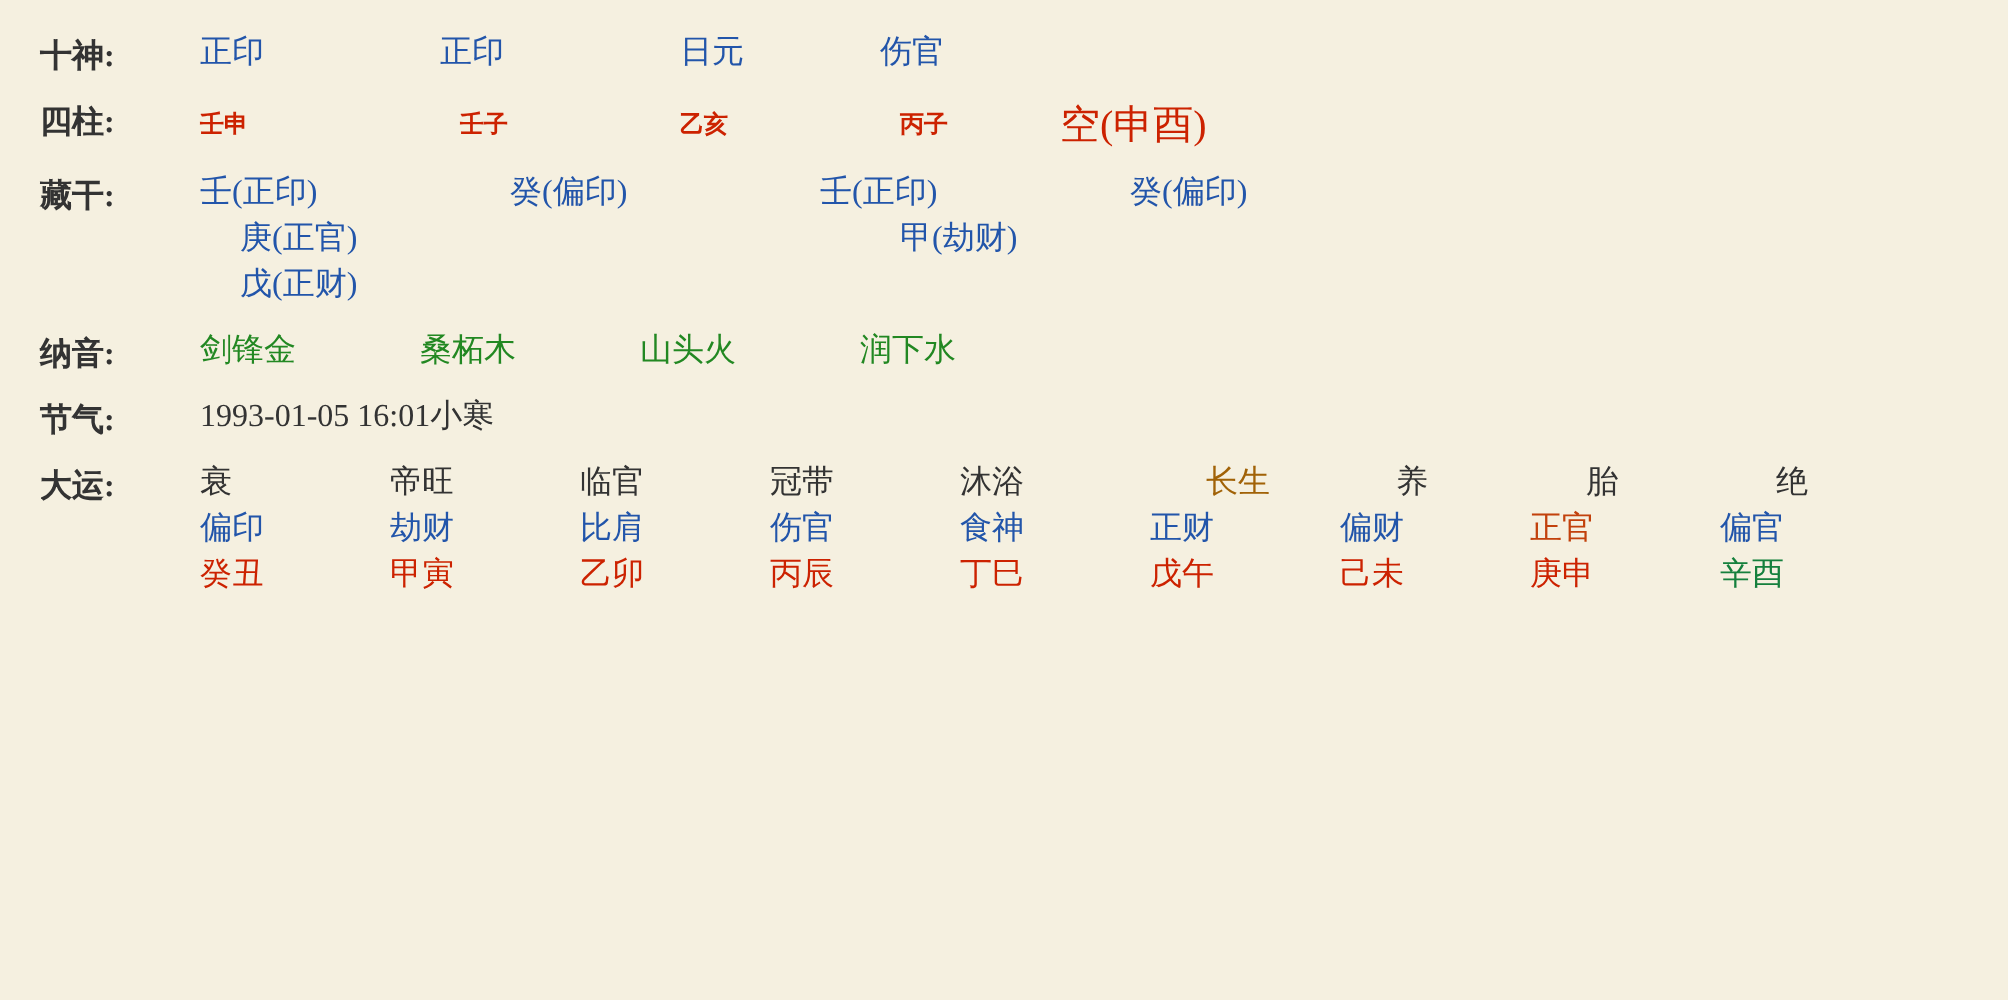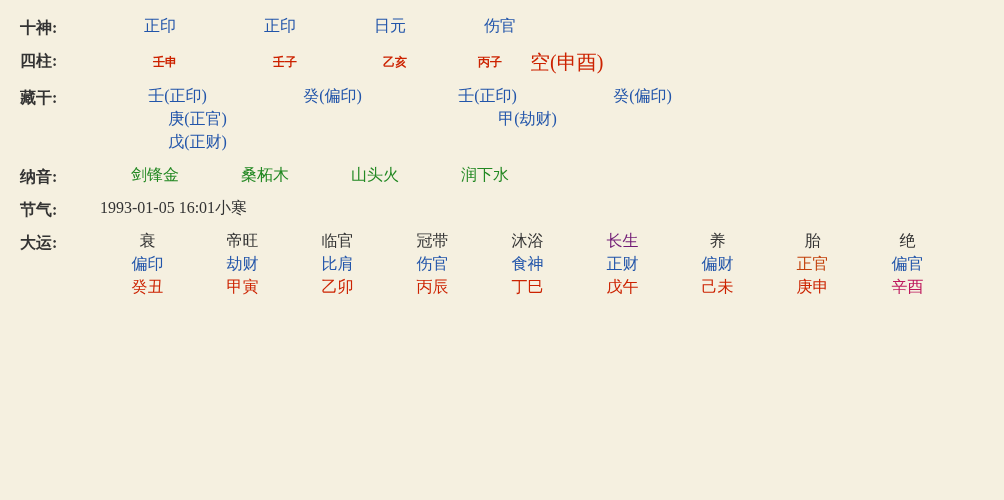--- a/index.html
+++ b/index.html
@@ -19,21 +19,20 @@
       color: #333;
       min-width: 80px;
       font-weight: bold;
       flex-shrink: 0;
       padding-top: 2px;
     }
     .content {
       display: flex;
       flex-wrap: wrap;
       flex: 1;
-      text-align: center;
     }
     .blue { color: #2255aa; }
     .red { color: #cc2200; margin-left: 20px; }
     .green { color: #228822; }
 
     .shishen-row {
       display: flex;
       gap: 0;
     }
     .shishen-item {
@@ -172,21 +171,21 @@
   <div class="label">大运:</div>
   <div class="content">
     <div class="dayun-block">
 
       <div class="dayun-row" id="dayun-r1">
           <span style="min-width: 95px; display: inline-block; color: rgb(51, 51, 51);">衰</span>
           <span style="min-width: 95px; display: inline-block; color: rgb(51, 51, 51);">帝旺</span>
           <span style="min-width: 95px; display: inline-block; color: rgb(51, 51, 51);">临官</span>
           <span style="min-width: 95px; display: inline-block; color: rgb(51, 51, 51);">冠带</span>
           <span style="min-width: 95px; display: inline-block; color: rgb(51, 51, 51);">沐浴</span>
-          <span style="min-width: 95px; display: inline-block; color: #701a75;">长生</span>
+          <span style="min-width: 95px; display: inline-block; color: #a16207; margin-left: 28px;">长生</span>
           <span style="min-width: 95px; display: inline-block; color: rgb(51, 51, 51);">养</span>
           <span style="min-width: 95px; display: inline-block; color: rgb(51, 51, 51);">胎</span>
           <span style="min-width: 95px; display: inline-block; color: rgb(51, 51, 51);">绝</span>
         </div>
 
       <div class="dayun-row" id="dayun-r2">
           <span style="min-width: 95px; display: inline-block; color: rgb(34, 85, 170);">偏印</span>
           <span style="min-width: 95px; display: inline-block; color: rgb(34, 85, 170);">劫财</span>
           <span style="min-width: 95px; display: inline-block; color: rgb(34, 85, 170);">比肩</span>
           <span style="min-width: 95px; display: inline-block; color: rgb(34, 85, 170);">伤官</span>
@@ -199,17 +198,17 @@
 
       <div class="dayun-row" id="dayun-r3">
           <span style="min-width: 95px; display: inline-block; color: rgb(204, 34, 0);">癸丑</span>
           <span style="min-width: 95px; display: inline-block; color: rgb(204, 34, 0);">甲寅</span>
           <span style="min-width: 95px; display: inline-block; color: rgb(204, 34, 0);">乙卯</span>
           <span style="min-width: 95px; display: inline-block; color: rgb(204, 34, 0);">丙辰</span>
           <span style="min-width: 95px; display: inline-block; color: rgb(204, 34, 0);">丁巳</span>
           <span style="min-width: 95px; display: inline-block; color: rgb(204, 34, 0);">戊午</span>
           <span style="min-width: 95px; display: inline-block; color: rgb(204, 34, 0);">己未</span>
           <span style="min-width: 95px; display: inline-block; color: rgb(204, 34, 0);">庚申</span>
-          <span style="min-width: 95px; display: inline-block; color: #be185d;">辛酉</span>
+          <span style="min-width: 95px; display: inline-block; color: #15803d;">辛酉</span>
         </div>
     </div>
   </div>
 </div>
 
 </body></html>

